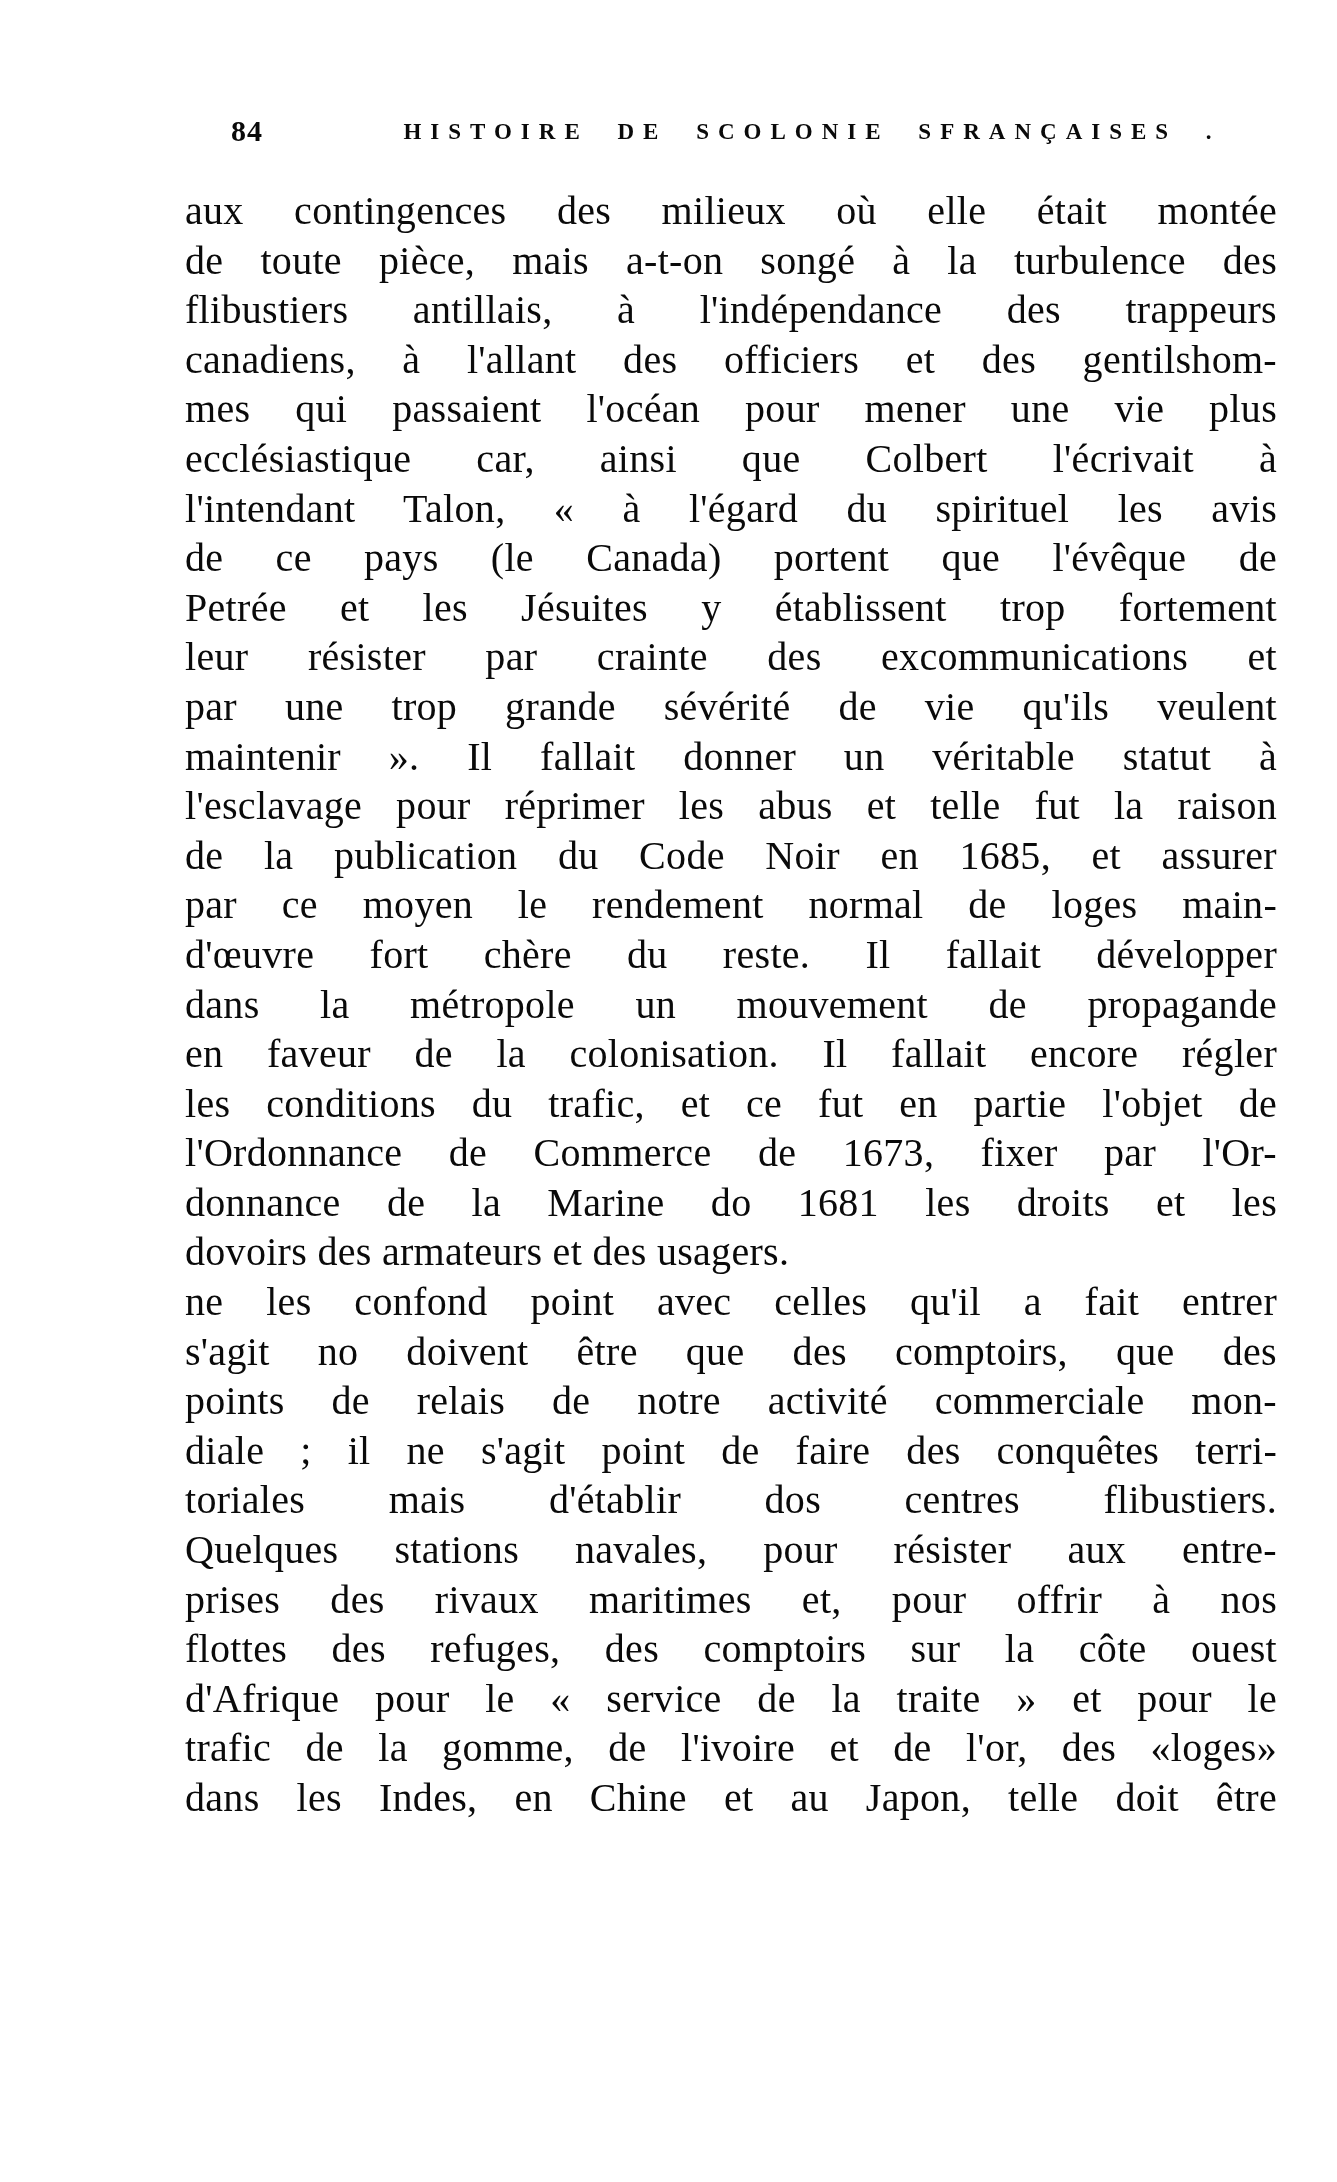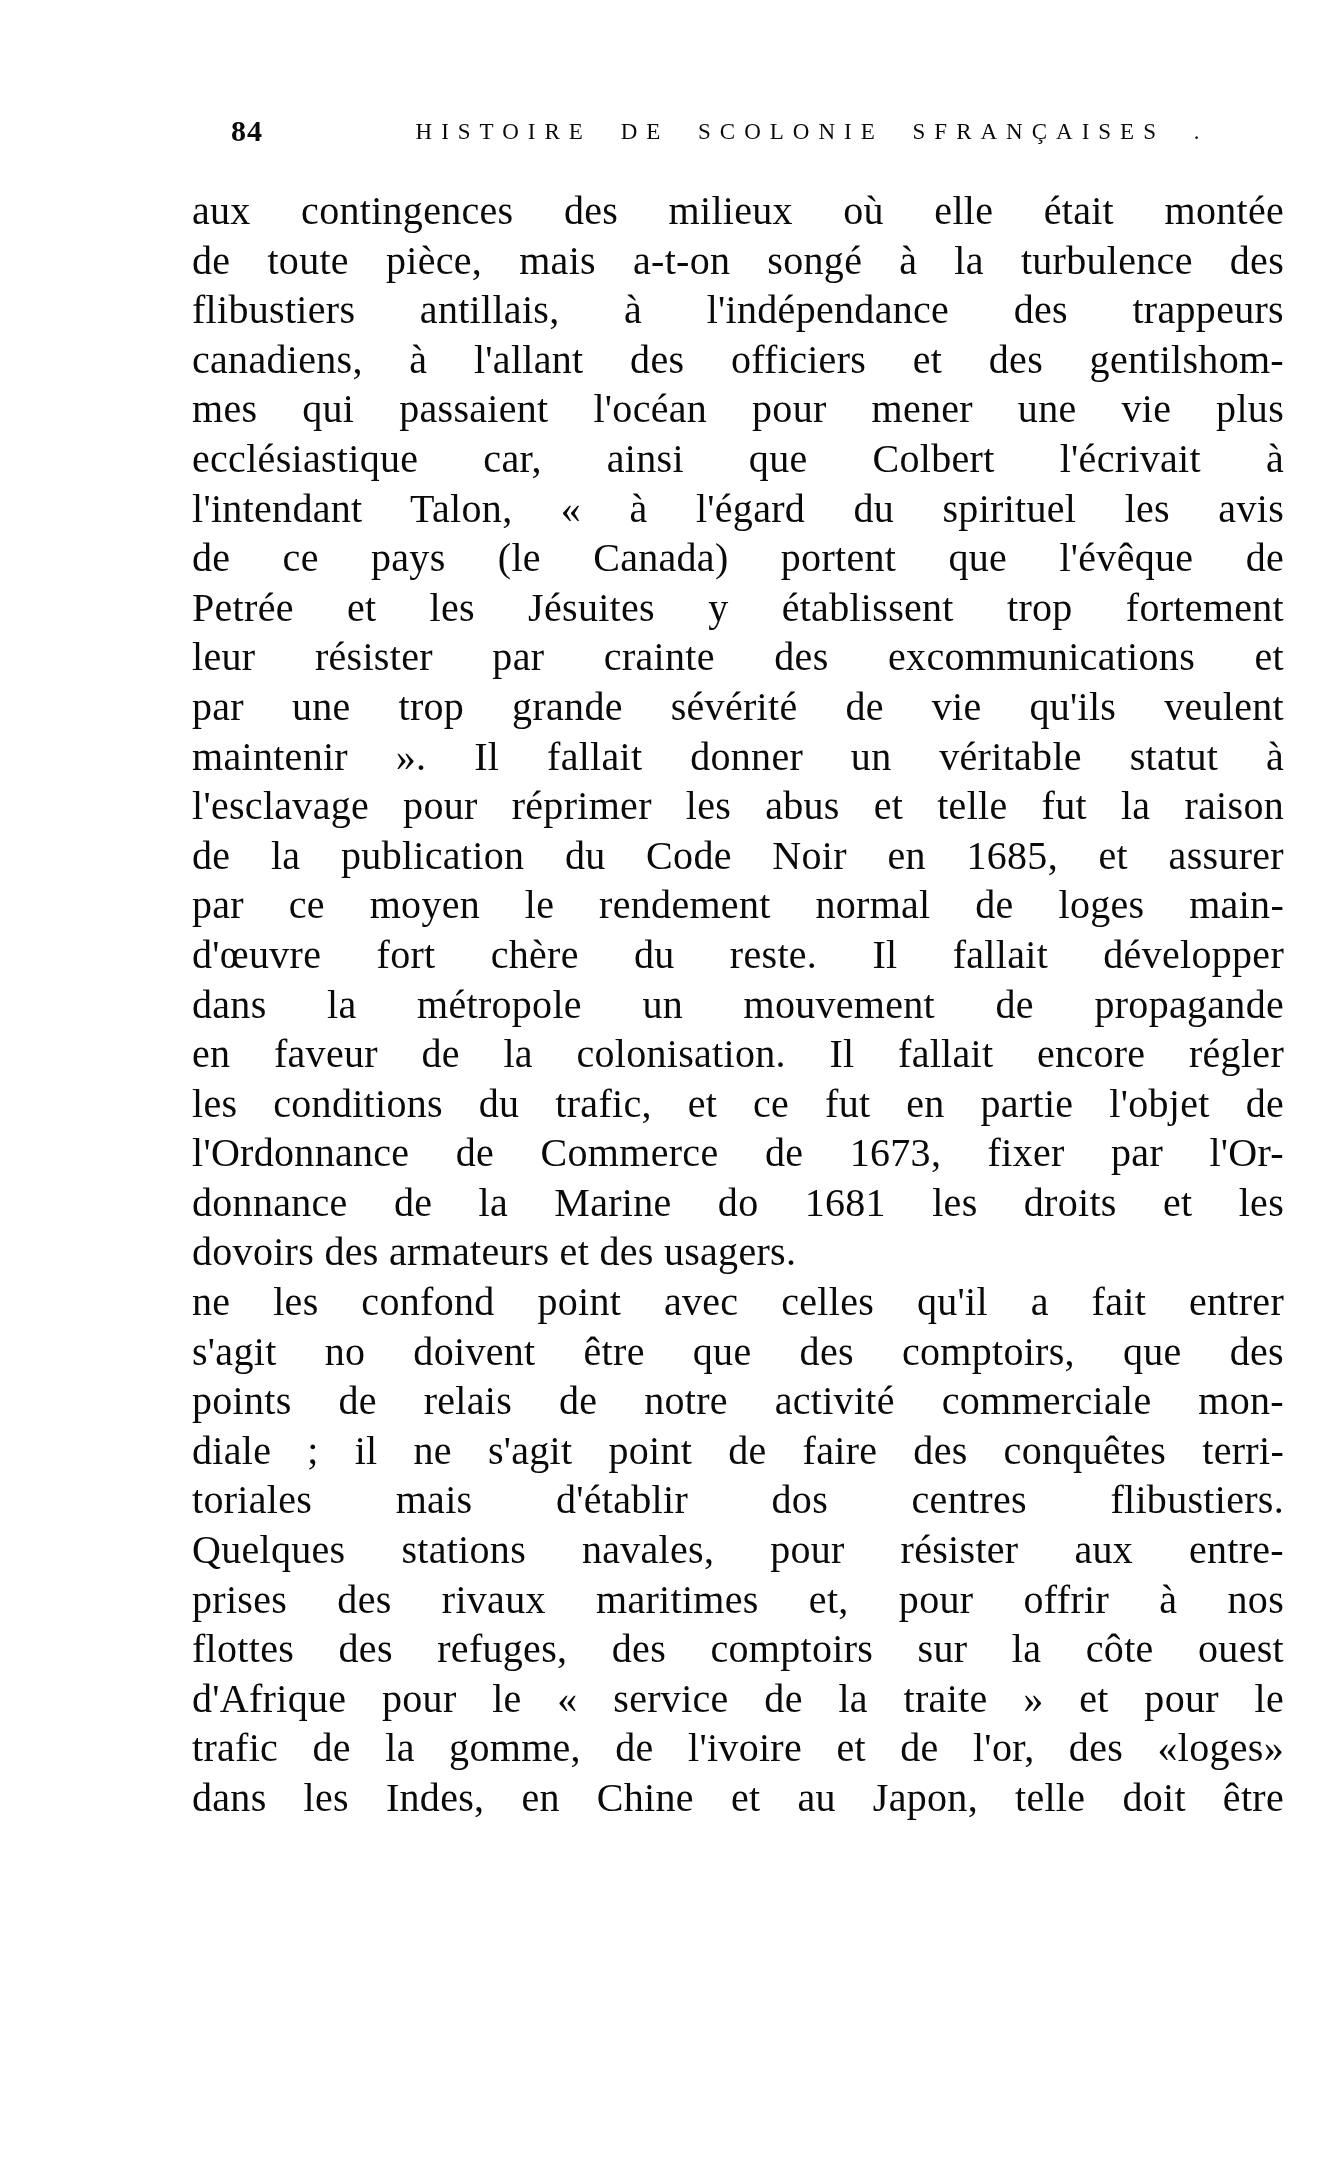--- a/index.html
+++ b/index.html
@@ -32,28 +32,28 @@
     font-weight: bold;
     letter-spacing: 1px;
   }
   .running-title {
     position: absolute;
     left: 180px;
     right: 0;
     top: 7px;
     text-align: center;
     font-size: 23px;
-    font-weight: normal;
+    font-weight: bold;
     letter-spacing: 9px;
     word-spacing: 14px;
     white-space: nowrap;
   }
   .body-text {
     position: absolute;
-    left: 168px;
+    left: 161px;
     top: 186px;
     width: 1092px;
     font-size: 40px;
     line-height: 49.6px;
     letter-spacing: 0.3px;
   }
   .para { margin: 0; padding: 0; }
   .line {
     text-align: justify;
     text-align-last: justify;

